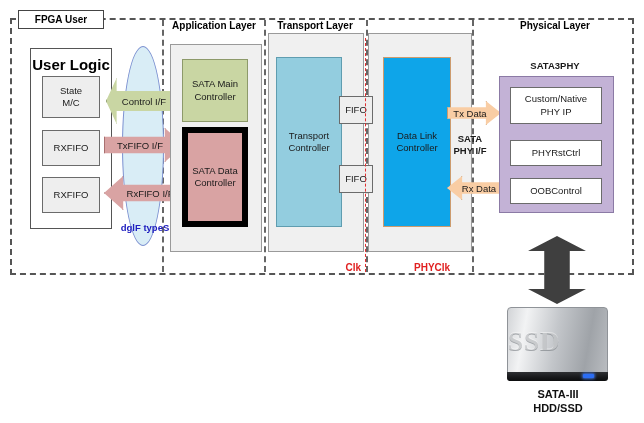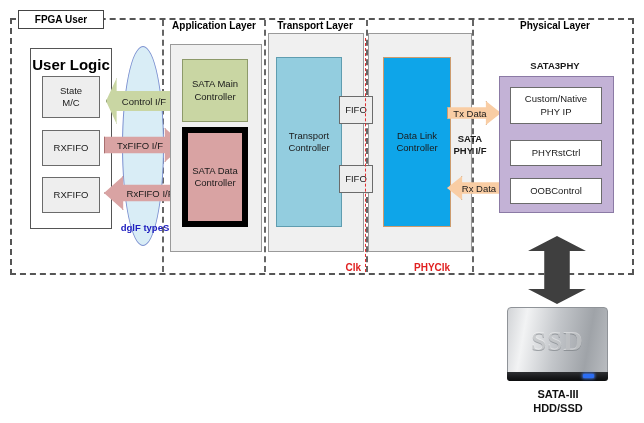--- a/index.html
+++ b/index.html
@@ -144,21 +144,20 @@
   
   .ssd-body {
     border-radius: 4px 4px 2px 2px;
     background: linear-gradient(100deg,#d2d4d7 0%, #f2f3f4 18%, #c3c6ca 48%,
                                 #9fa3a8 78%, #babdc1 100%);
     border: 1px solid #8f9398;
     overflow: hidden;
   }
   .ssd-emboss {
     position: absolute; left: 0; top: 26%; width: 100%;
-    text-align: center;
     font-family: "Liberation Serif", serif;
     font-size: 27px; font-weight: bold; letter-spacing: 1px;
     color: rgba(255,255,255,0.42);
     text-shadow: 0 1px 0 rgba(110,115,120,0.55);
   }
   .ssd-base {
     background: linear-gradient(180deg,#2e3033 0%, #17181a 60%, #0c0d0e 100%);
     border-radius: 0 0 3px 3px;
   }
   .ssd-led {

